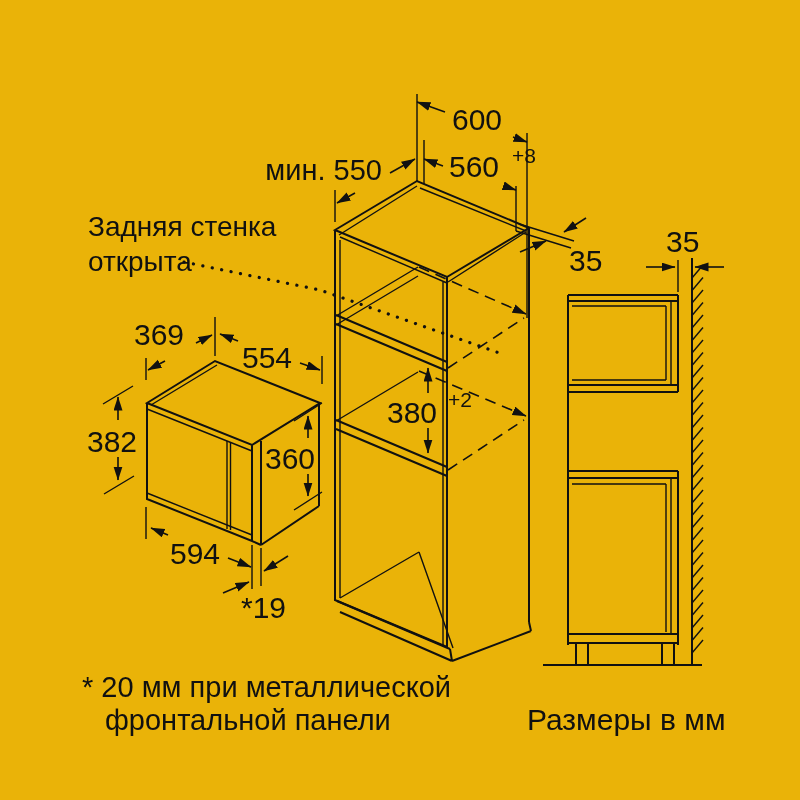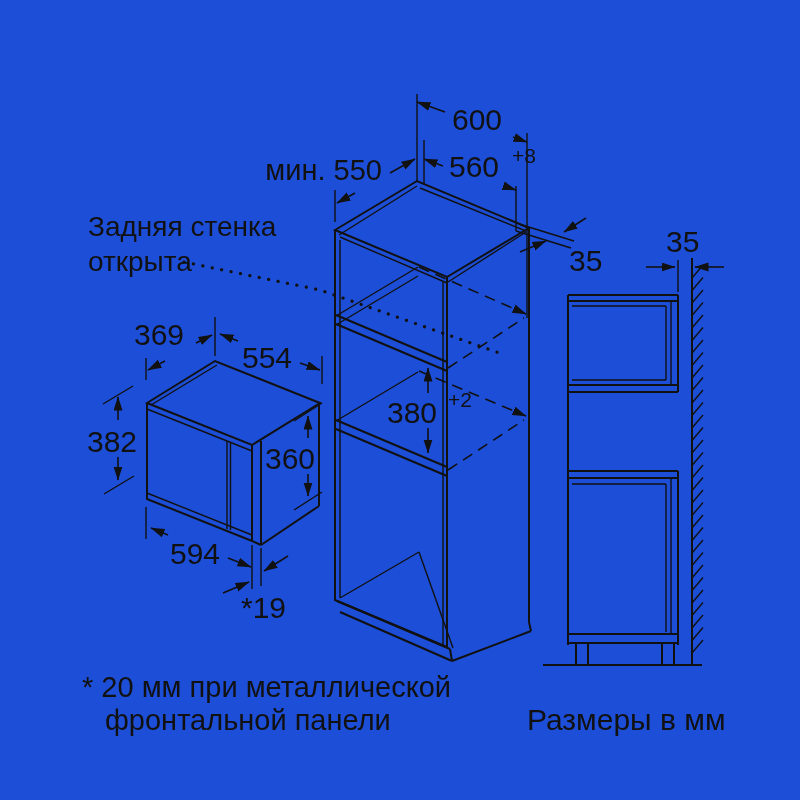--- a/index.html
+++ b/index.html
@@ -1,16 +1,16 @@
 <!DOCTYPE html>
 <html><head>
 <meta charset="utf-8">
 <style>
   html,body{margin:0;padding:0;background:#ffffff;}
-  .stage{position:relative;width:800px;height:800px;background:#1d4ed8;overflow:hidden;}
+  .stage{position:relative;width:800px;height:800px;background:#eab308;overflow:hidden;}
   svg{display:block;}
   .ln  {stroke:#111;stroke-width:2;fill:none;stroke-linejoin:miter;stroke-linecap:butt;}
   .ln2 {stroke:#111;stroke-width:1.4;fill:none;}
   .dim {stroke:#111;stroke-width:1.6;fill:none;}
   .dash{stroke:#111;stroke-width:1.6;fill:none;stroke-dasharray:11 7;}
   .dots{stroke:#111;stroke-width:3.2;fill:none;stroke-dasharray:0.1 9.5;stroke-linecap:round;}
   .h   {stroke:#111;stroke-width:1.4;}
   text{font-family:"Liberation Sans","DejaVu Sans",sans-serif;fill:#111;}
   .t30{font-size:30px;}
   .t29{font-size:29px;}

